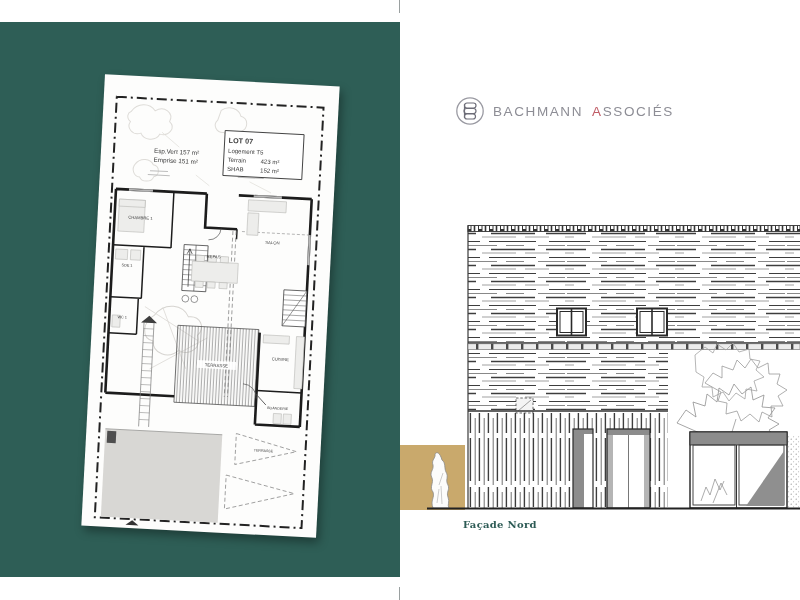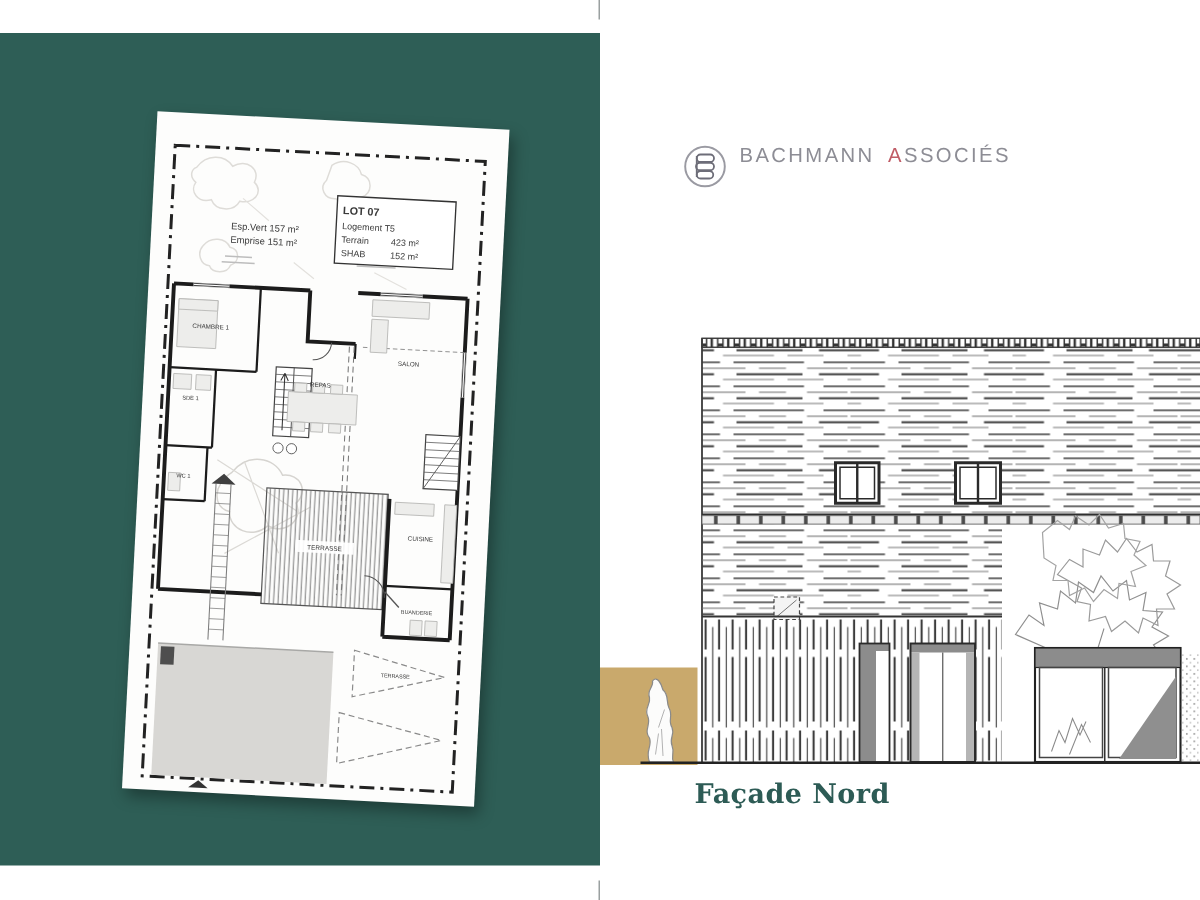--- a/index.html
+++ b/index.html
@@ -10,30 +10,30 @@
   .divider-tick{position:absolute;left:399px;width:1px;height:13px;background:#9aa0a0;}
   .tick-top{top:0;}
   .tick-bottom{top:587px;}
   
   .sheet{position:absolute;left:93px;top:80px;width:235px;height:452px;background:#fdfdfc;
          transform:rotate(3deg);box-shadow:3px 5px 10px rgba(0,0,0,0.35);}
   .sheet svg{display:block;width:100%;height:100%;}
   
   .title{position:absolute;left:463px;top:60px;font-family:"DejaVu Serif","Liberation Serif",serif;
          font-weight:bold;font-size:21px;color:#1f5b49;letter-spacing:0.4px;}
-  .brand{position:absolute;left:455px;top:96px;display:flex;}
+  .brand{position:absolute;left:455px;top:96px;display:flex;align-items:center;}
   .brand svg{display:block;}
   .brand-text{margin-left:8px;font-size:13.5px;color:#8d8d95;letter-spacing:1.6px;}
   .brand-text .w1{margin-right:9px;}
   .brand-text .red{color:#c05c66;}
   .accent-tan{position:absolute;left:400px;top:445px;width:65px;height:65px;background:#c9a96c;}
   .facade{position:absolute;left:425px;top:223px;width:375px;height:292px;}
   .facade svg{display:block;width:100%;height:100%;}
   .facade-caption{position:absolute;left:463px;top:519px;font-family:"DejaVu Serif","Liberation Serif",serif;
-         font-weight:bold;font-size:18px;color:#2d5b55;letter-spacing:0.3px;}
+         font-weight:bold;font-size:10px;color:#2d5b55;letter-spacing:0.3px;}
   text{font-family:"Liberation Sans",sans-serif;fill:#3a3a3a;}
 </style>
 </head>
 <body>
 
 <div class="stage">
 
   <div class="teal-panel"></div>
   <div class="divider-tick tick-top"></div>
   <div class="divider-tick tick-bottom"></div>

